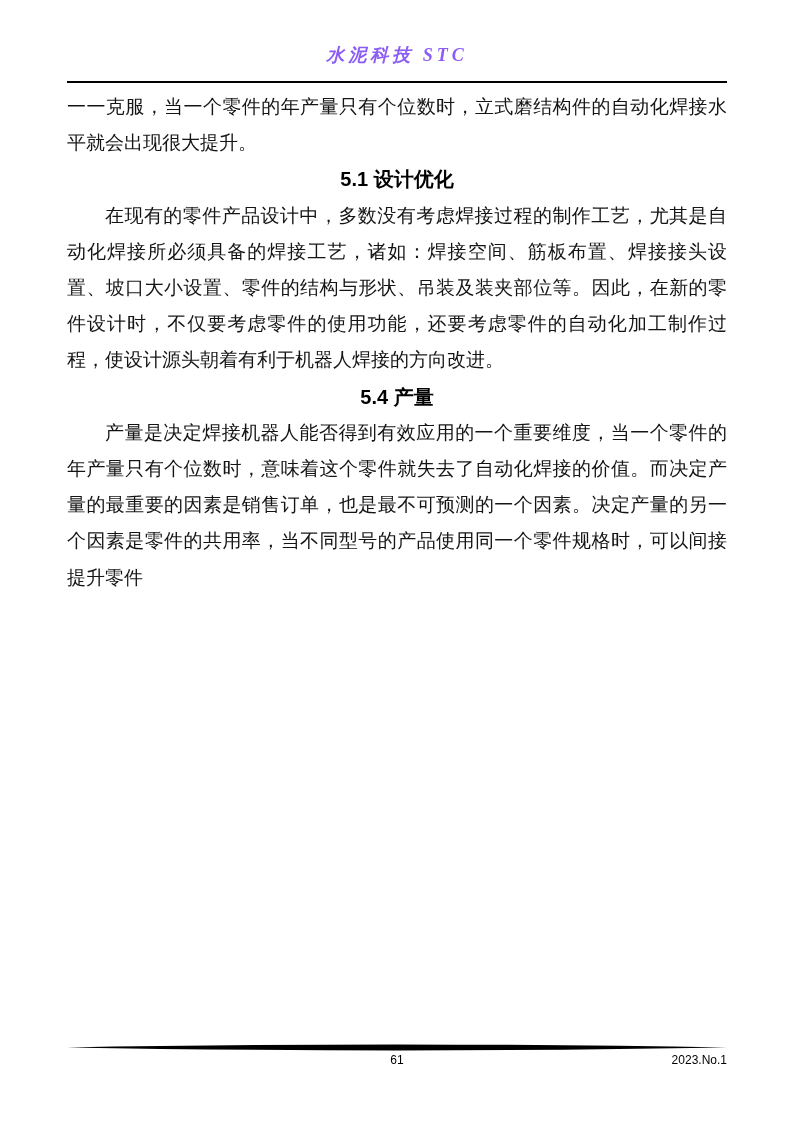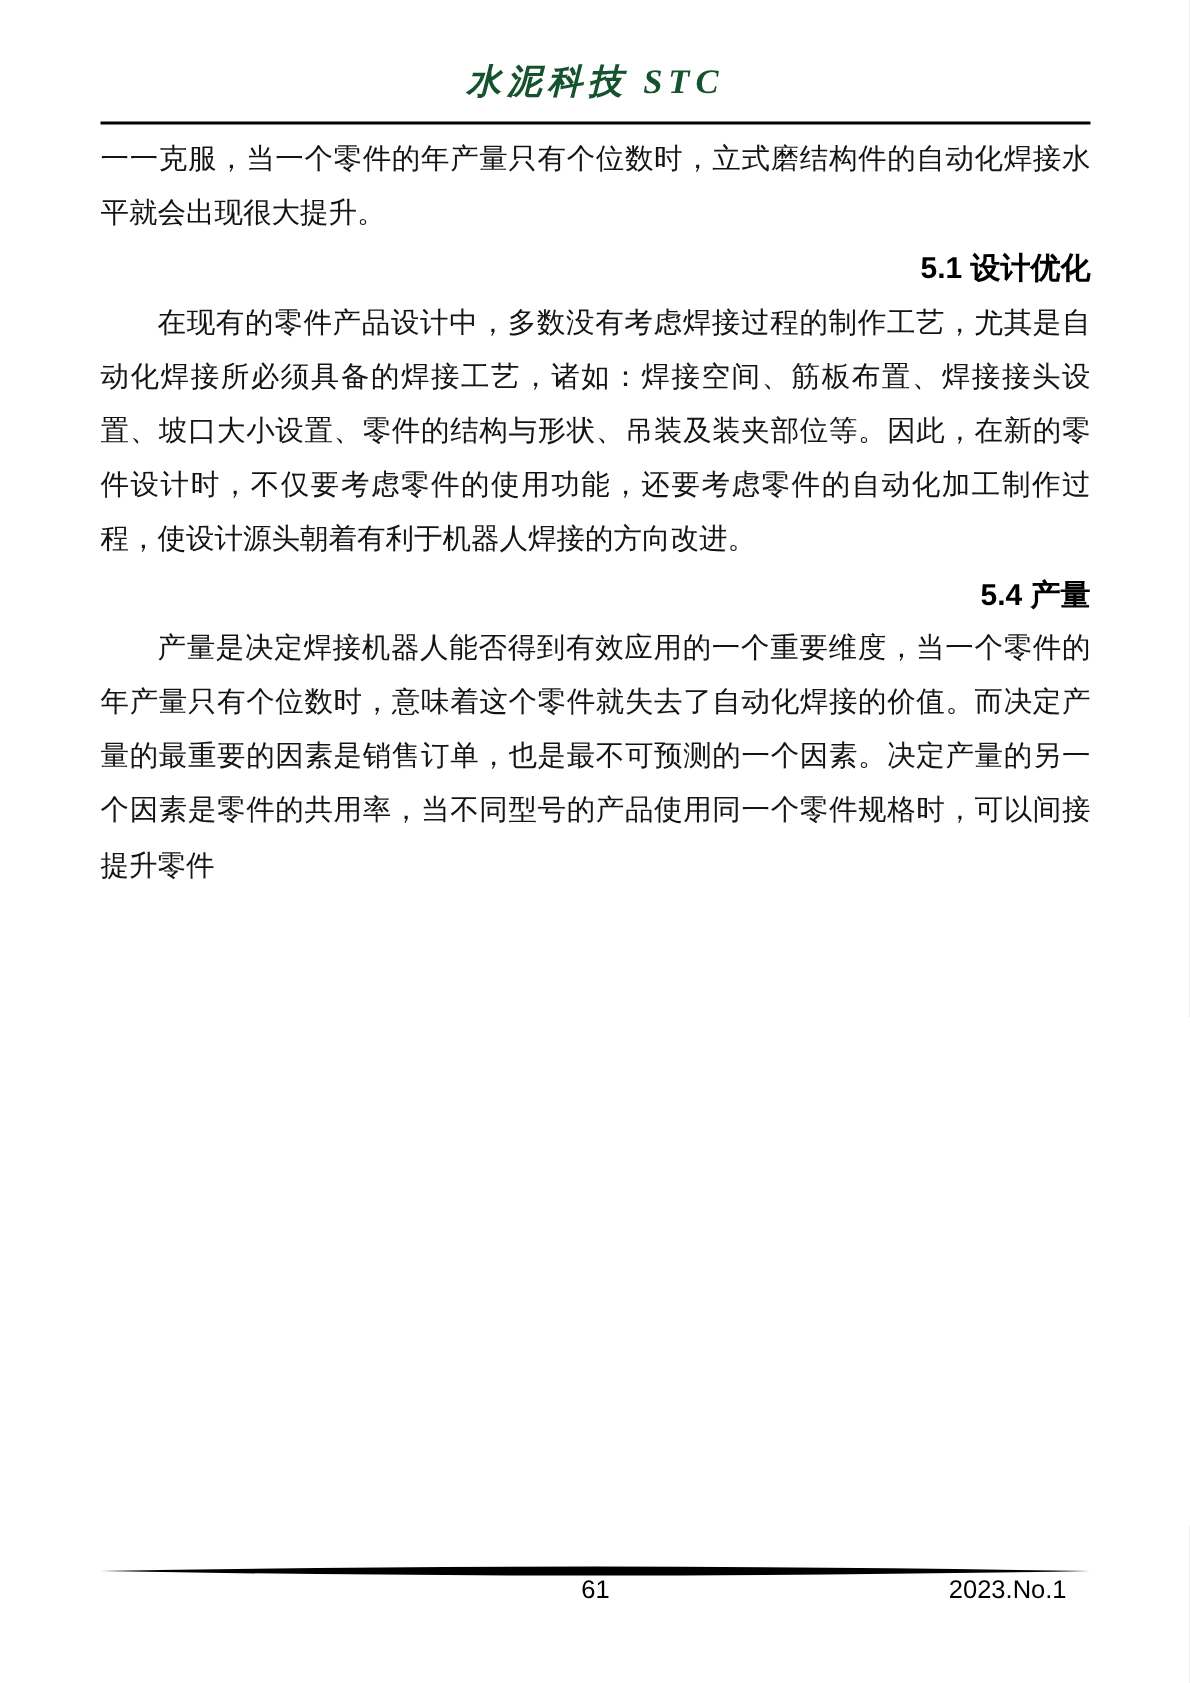--- a/index.html
+++ b/index.html
@@ -18,26 +18,26 @@
     font-family: "Liberation Serif", "DejaVu Serif", serif;
     color: #141414;
     overflow: hidden;
   }
   
   .header {
     text-align: center;
   }
   .journal-title {
     display: inline-block;
-    font-size: 23px;
+    font-size: 18px;
     line-height: 30px;
     font-style: italic;
     font-weight: 600;
     letter-spacing: 4px;
-    color: #14532d;
+    color: #8b5cf6;
   }
   .header-rule {
     height: 0;
     border-top: 2.5px solid #000;
     margin-top: 11px;
   }
   
   .content {
     margin-top: 6px;
     font-size: 19px;
@@ -54,51 +54,51 @@
   .paragraph-continued {
     text-indent: 0;
   }
   .section-heading {
     margin: 0;
     font-family: "Liberation Sans", "DejaVu Sans", sans-serif;
     font-size: 20px;
     font-weight: 700;
     line-height: 36.2px;
     color: #000;
-    text-align: right;
+    text-align: center;
   }
   
   .footer {
     position: absolute;
     left: 67px;
     right: 66px;
     top: 1044px;
   }
   .footer-rule-svg {
     display: block;
     width: 100%;
     height: 7px;
   }
   .footer-row {
     position: relative;
     height: 18px;
-    font-size: 17px;
+    font-size: 12px;
     line-height: 18px;
     color: #000;
     font-family: "Liberation Sans", "DejaVu Sans", sans-serif;
   }
   .page-number {
     position: absolute;
     left: 0;
     right: 0;
     text-align: center;
   }
   .issue-number {
     position: absolute;
-    right: 16px;
+    right: 0;
   }
 </style>
 </head>
 <body>
 
 <div class="page">
 
   <div class="header">
     <span class="journal-title">水泥科技 STC</span>
     <div class="header-rule"></div>

